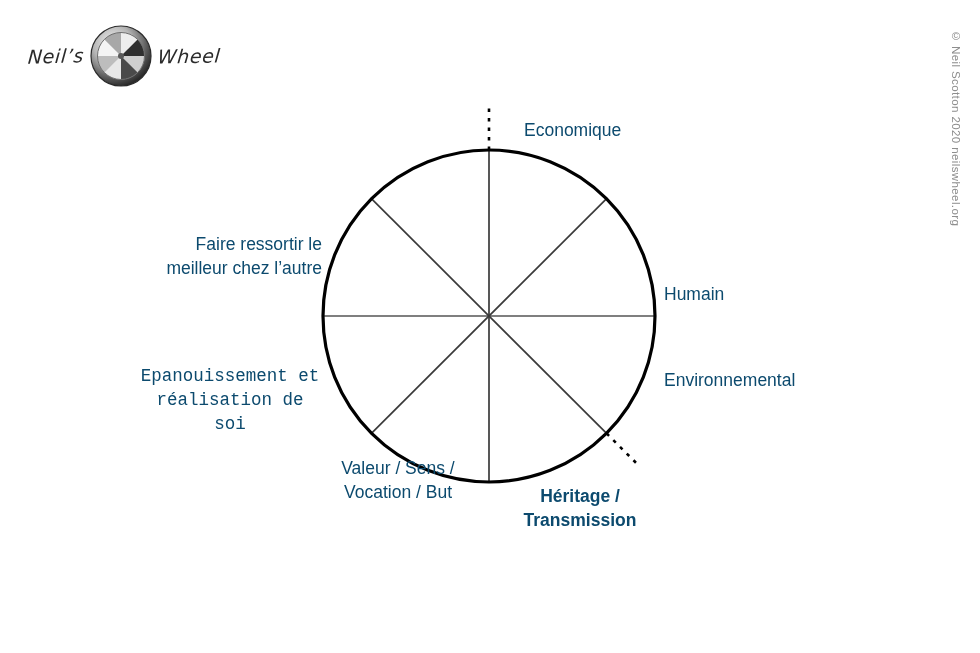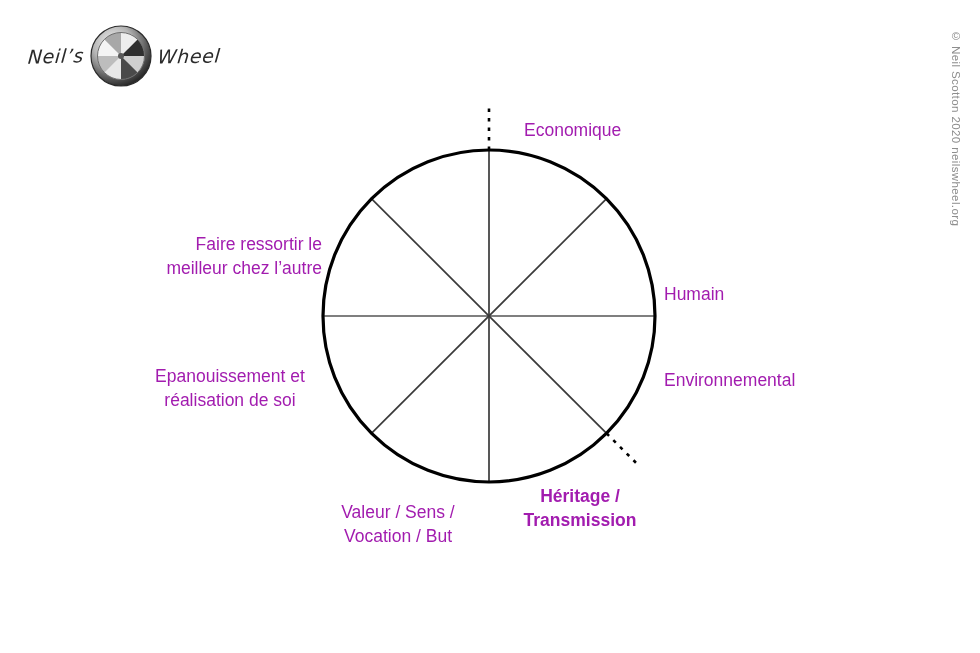--- a/index.html
+++ b/index.html
@@ -74,33 +74,33 @@
     position: absolute;
     left: 0;
     top: 0;
   }
 
   
   .wlabel {
     position: absolute;
     font-size: 17.5px;
     line-height: 1.38;
-    color: #a21caf;
+    color: #0c4a6e;
     white-space: pre-line;
   }
   .wlabel.al-left   { text-align: left; }
   .wlabel.al-right  { text-align: right; }
   .wlabel.al-center { text-align: center; }
 
   #lbl-economique     { left: 524px; top: 118px; }
   #lbl-humain         { left: 664px; top: 243px; margin-top: 39px; }
   #lbl-environnemental{ left: 664px; top: 368px; }
   #lbl-heritage       { left: 500px;  top: 484px; width: 160px; font-weight: bold; }
-  #lbl-valeur         { left: 318px; top: 500px; width: 160px; }
-  #lbl-epanouissement { left: 140px; top: 364px; width: 180px; }
+  #lbl-valeur         { left: 318px; top: 456px; width: 160px; }
+  #lbl-epanouissement { left: 140px; top: 364px; width: 180px; font-family: Liberation Mono, monospace; }
   #lbl-faire          { left: 140px; top: 232px; width: 182px; }
 </style>
 </head>
 <body>
 
 <div id="page">
 
   <div id="brand">
     <span class="brand-word">Neil’s</span>
 

